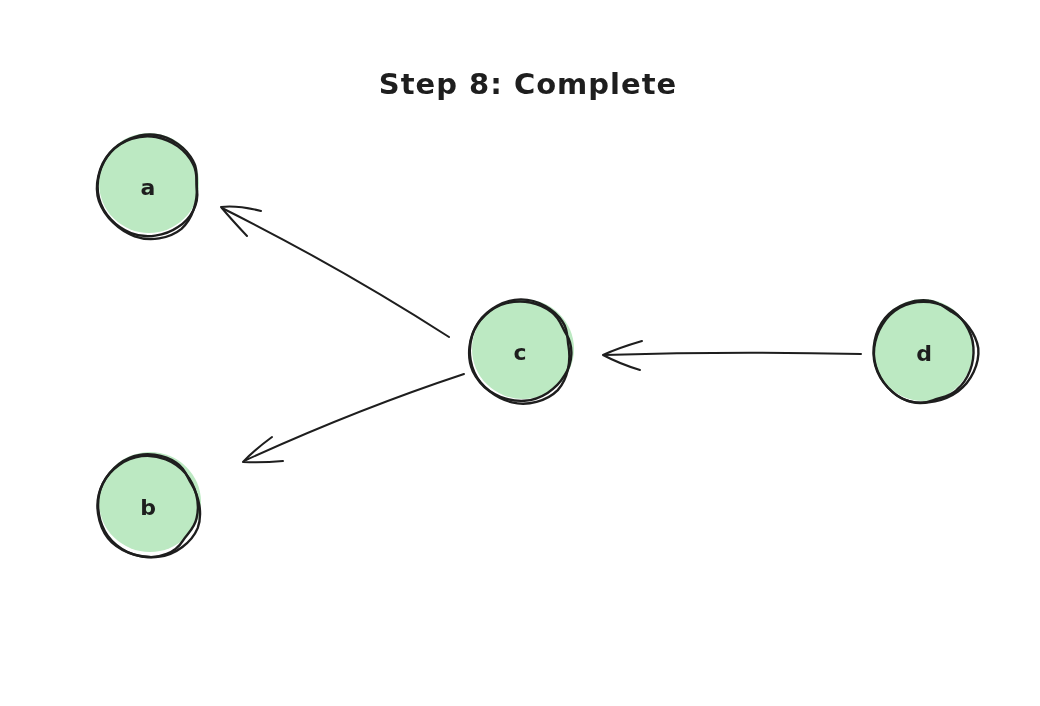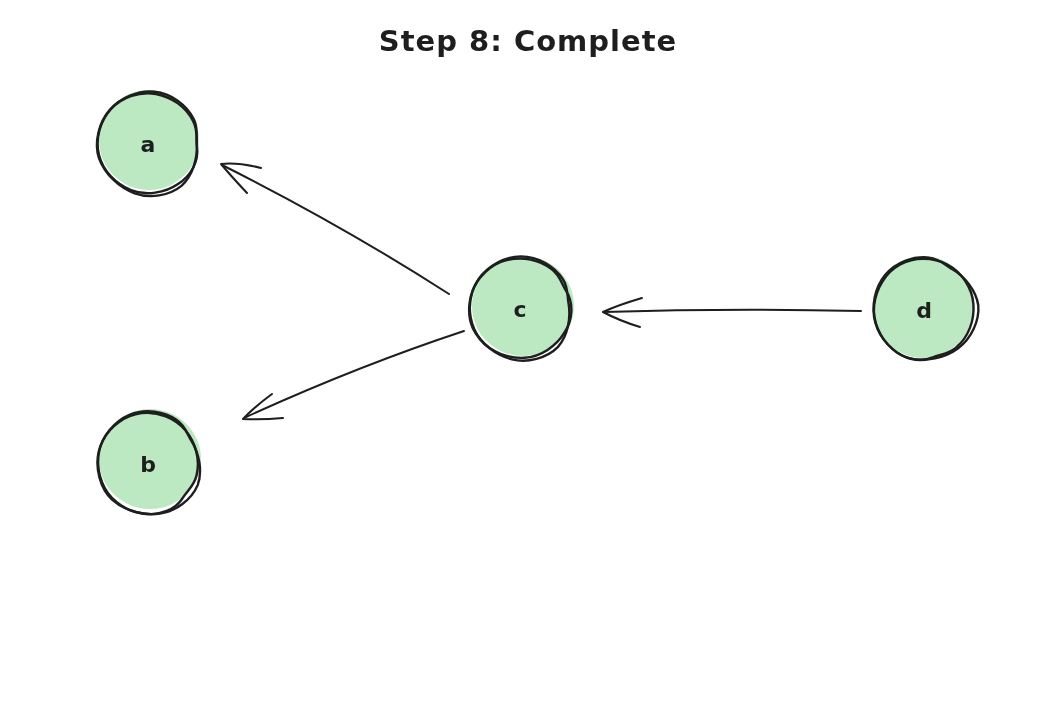--- a/index.html
+++ b/index.html
@@ -11,20 +11,21 @@
   html, body {
     background: var(--bg);
     font-family: "DejaVu Sans", sans-serif;
   }
   .canvas {
     position: relative;
     width: 1040px;
     height: 528px;
     background: var(--bg);
     overflow: hidden;
+    margin-top: 43px;
   }
   .title {
     position: absolute;
     top: 24px;
     left: 0;
     width: 1040px;
     text-align: center;
     transform: translateX(8px);
     font-size: 29px;
     font-weight: 700;

